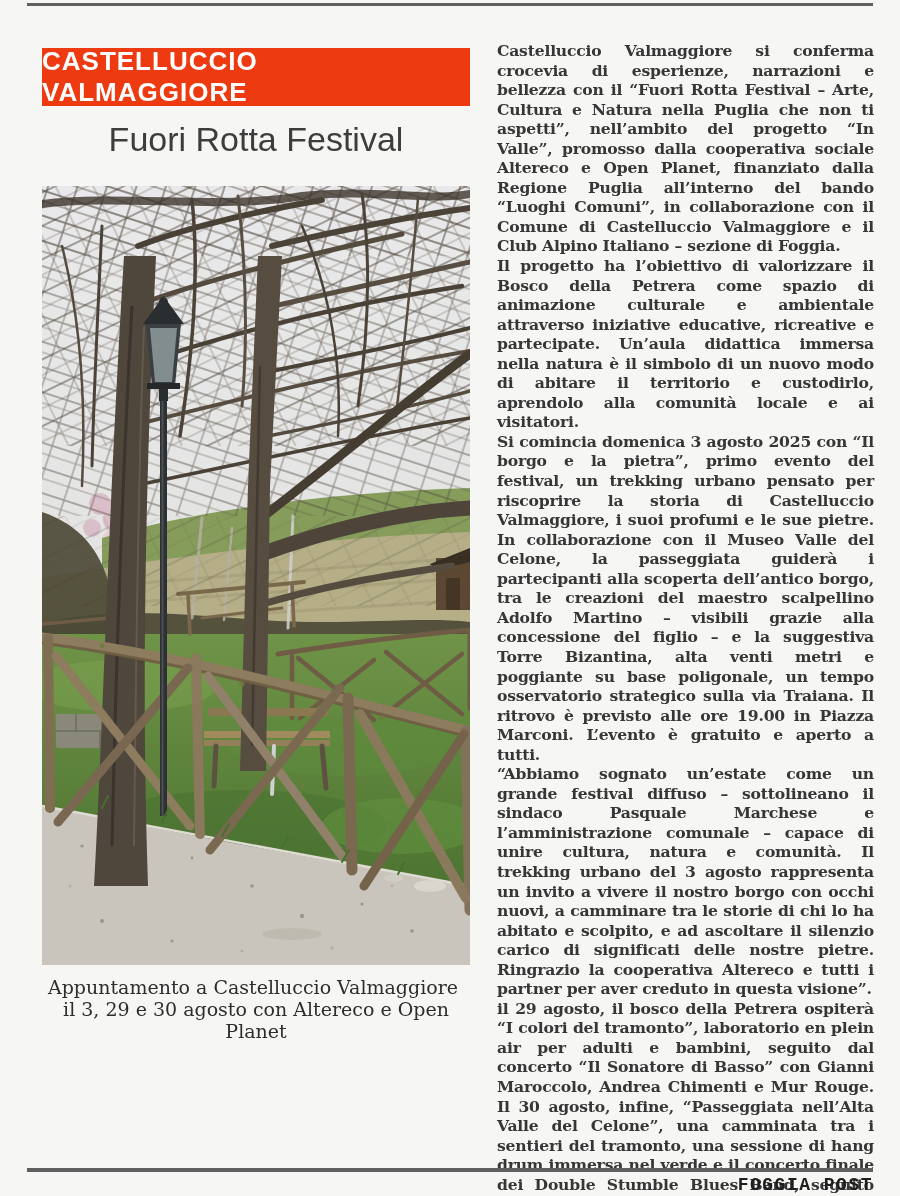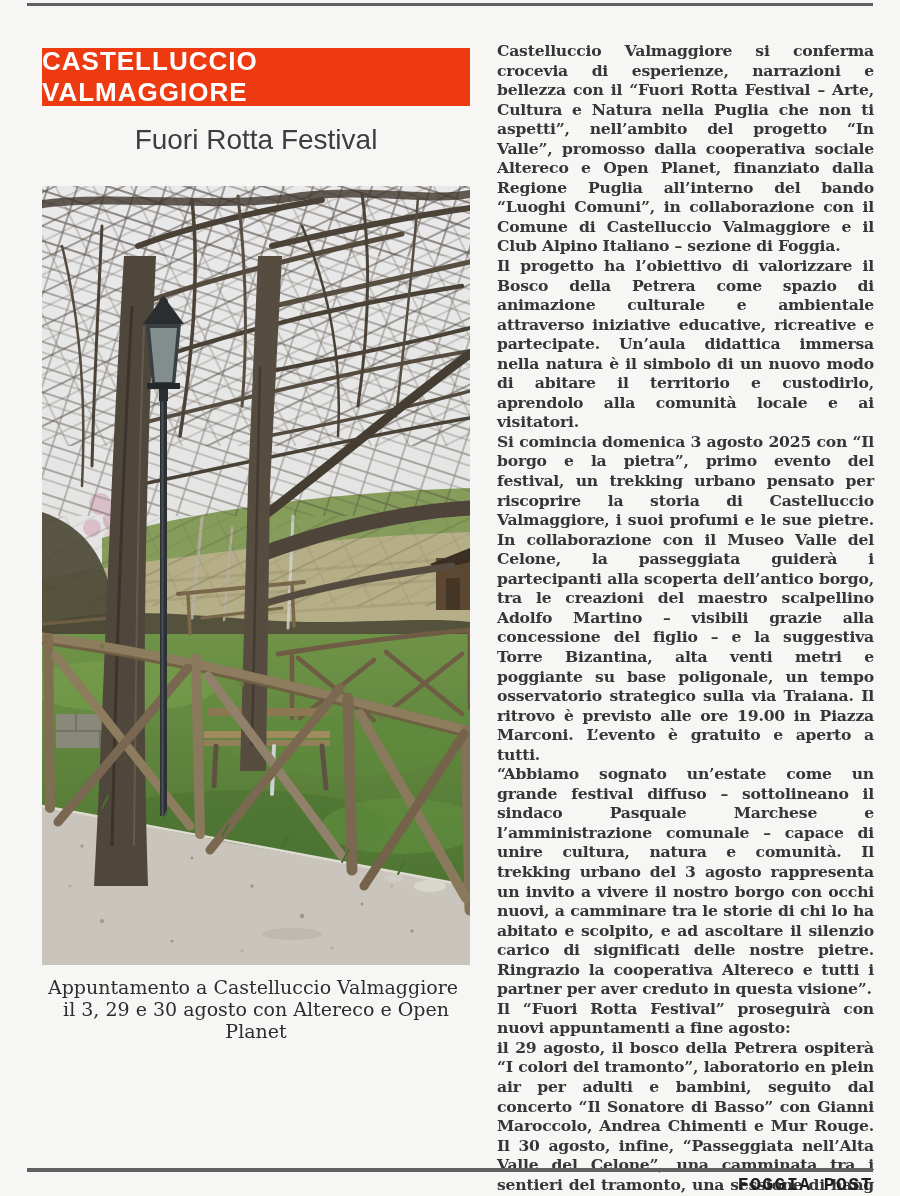--- a/index.html
+++ b/index.html
@@ -24,21 +24,21 @@
   .left-col { position:absolute; left:42px; top:48px; width:428px; }
   .kicker {
     height:58px; background:var(--accent,#ee3a10);
     display:flex; align-items:center; justify-content:center;
   }
   .kicker-label {
     color:#ffffff; font-weight:bold; font-size:26px; letter-spacing:1px;
     font-family:"Liberation Sans", sans-serif;
   }
   .subtitle {
-    margin-top:16px; text-align:center; font-size:28px; font-weight:400;
+    margin-top:16px; text-align:center; font-size:34px; font-weight:400;
     color:#3d3d3d; line-height:35px;
   }
   .headline {
     margin-top:18px; text-align:center;
     font-family:"DejaVu Serif", serif; font-weight:bold; font-size:42px;
     line-height:54px; color:var(--headline,#2b2b2b); letter-spacing:-0.5px;
   }
   .headline span { display:block; }
   .photo { margin-top:29px; width:428px; height:779px; }
   .photo svg { display:block; width:428px; height:779px; }
@@ -269,20 +269,19 @@
 
     <figcaption class="caption">Appuntamento a Castelluccio Valmaggiore&nbsp; il 3, 29 e 30 agosto con Altereco e Open Planet</figcaption>
 
   </div>
 
   <div class="right-col">
     <p>Castelluccio Valmaggiore si conferma crocevia di esperienze, narrazioni e bellezza con il “Fuori Rotta Festival – Arte, Cultura e Natura nella Puglia che non ti aspetti”, nell’ambito del progetto “In Valle”, promosso dalla cooperativa sociale Altereco e Open Planet, finanziato dalla Regione Puglia all’interno del bando “Luoghi Comuni”, in collaborazione con il Comune di Castelluccio Valmaggiore e il Club Alpino Italiano – sezione di Foggia.</p>
     <p>Il progetto ha l’obiettivo di valorizzare il Bosco della Petrera come spazio di animazione culturale e ambientale attraverso iniziative educative, ricreative e partecipate. Un’aula didattica immersa nella natura è il simbolo di un nuovo modo di abitare il territorio e custodirlo, aprendolo alla comunità locale e ai visitatori.</p>
     <p>Si comincia domenica 3 agosto 2025 con “Il borgo e la pietra”, primo evento del festival, un trekking urbano pensato per riscoprire la storia di Castelluccio Valmaggiore, i suoi profumi e le sue pietre. In collaborazione con il Museo Valle del Celone, la passeggiata guiderà i partecipanti alla scoperta dell’antico borgo, tra le creazioni del maestro scalpellino Adolfo Martino – visibili grazie alla concessione del figlio – e la suggestiva Torre Bizantina, alta venti metri e poggiante su base poligonale, un tempo osservatorio strategico sulla via Traiana. Il ritrovo è previsto alle ore 19.00 in Piazza Marconi. L’evento è gratuito e aperto a tutti.</p>
     <p>“Abbiamo sognato un’estate come un grande festival diffuso – sottolineano il sindaco Pasquale Marchese e l’amministrazione comunale – capace di unire cultura, natura e comunità. Il trekking urbano del 3 agosto rappresenta un invito a vivere il nostro borgo con occhi nuovi, a camminare tra le storie di chi lo ha abitato e scolpito, e ad ascoltare il silenzio carico di significati delle nostre pietre. Ringrazio la cooperativa Altereco e tutti i partner per aver creduto in questa visione”.</p>
-    <p>Il “Fuori Rotta Festival” proseguirà con nuovi appuntamenti a fine agosto:</p>
     <p>il 29 agosto, il bosco della Petrera ospiterà “I colori del tramonto”, laboratorio en plein air per adulti e bambini, seguito dal concerto “Il Sonatore di Basso” con Gianni Maroccolo, Andrea Chimenti e Mur Rouge. Il 30 agosto, infine, “Passeggiata nell’Alta Valle del Celone”, una camminata tra i sentieri del tramonto, una sessione di hang drum immersa nel verde e il concerto finale dei Double Stumble Blues Band, seguito dalla jam session Syncop Party con degustazioni.</p>
   </div>
 
   <div class="rule-bottom"></div>
   <div class="masthead">FOGGIA POST</div>
 
 </div>
 
 </body></html>

